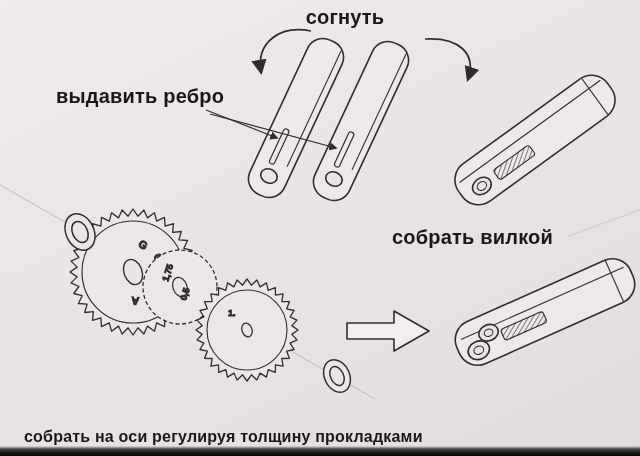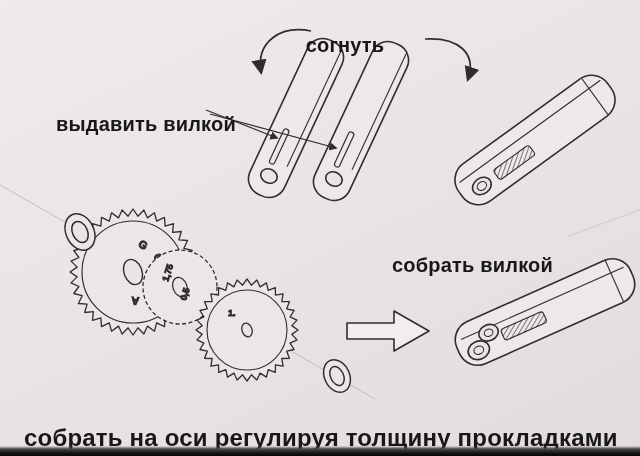--- a/index.html
+++ b/index.html
@@ -10,26 +10,25 @@
     background:linear-gradient(155deg,#f0eaed 0%,#eae4e8 45%,#e2dce0 100%);
     font-family:"Liberation Sans",sans-serif;
   }
   .label{
     position:absolute;
     font-weight:700;
     font-size:20px;
     color:#181818;
     letter-spacing:0.2px;
     white-space:nowrap;
-    margin-top:28px;
   }
   .label-bend{left:268px;top:6px;width:154px;text-align:center;}
   .label-rib{left:56px;top:85px;}
   .label-fork{left:392px;top:226px;}
-  .label-assemble{left:24px;top:396px;font-size:24px;}
+  .label-assemble{left:24px;top:428px;font-size:16px;}
   .diagram-svg{position:absolute;left:0;top:0;}
   .diagram-svg text{font-family:"Liberation Sans",sans-serif;font-weight:700;fill:#2a2a2a;}
   .bottom-bar{
     position:absolute;left:0;right:0;bottom:0;height:10px;
     background:linear-gradient(to bottom, rgba(90,85,88,0) 0%, #4a4648 30%, #151314 70%, #060606 100%);
   }
 </style>
 </head>
 <body>
 
@@ -127,18 +126,18 @@
 
     <g fill="none" stroke="#2e2e2e" stroke-width="1.2">
       <line x1="206" y1="110" x2="277" y2="138" marker-end="url(#ah-s)"></line>
       <line x1="210" y1="114" x2="336" y2="148" marker-end="url(#ah-s)"></line>
     </g>
 
     <polygon points="347,323 394,323 394,311 429,331 394,351 394,339 347,339" fill="#f2edf0" stroke="#2e2e2e" stroke-width="1.6" stroke-linejoin="round"></polygon>
   </svg>
 
   <div class="label label-bend">согнуть</div>
-  <div class="label label-rib">выдавить вилкой</div>
+  <div class="label label-rib">выдавить ребро</div>
   <div class="label label-fork">собрать вилкой</div>
   <div class="label label-assemble">собрать на оси регулируя толщину прокладками</div>
 
   <div class="bottom-bar"></div>
 </div>
 
 </body></html>

